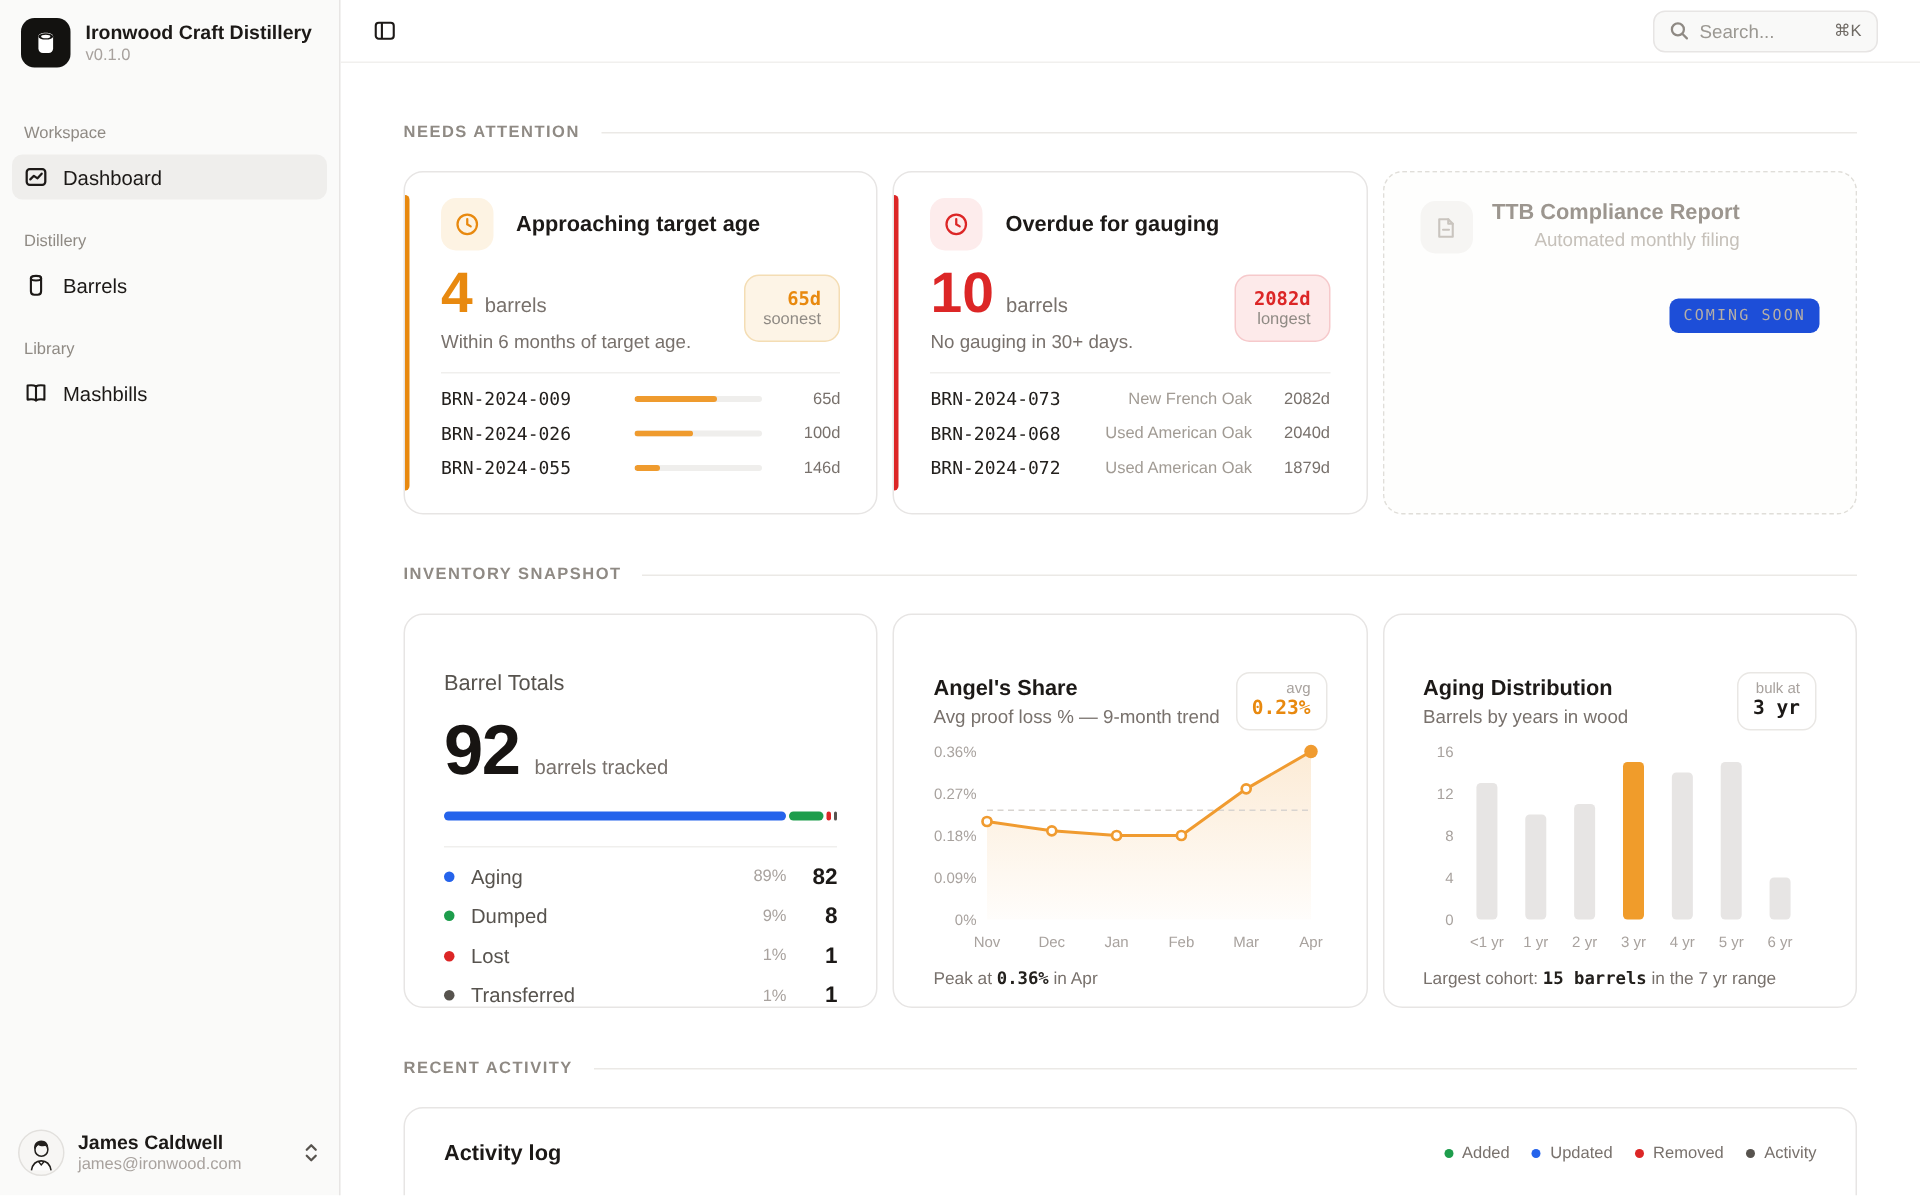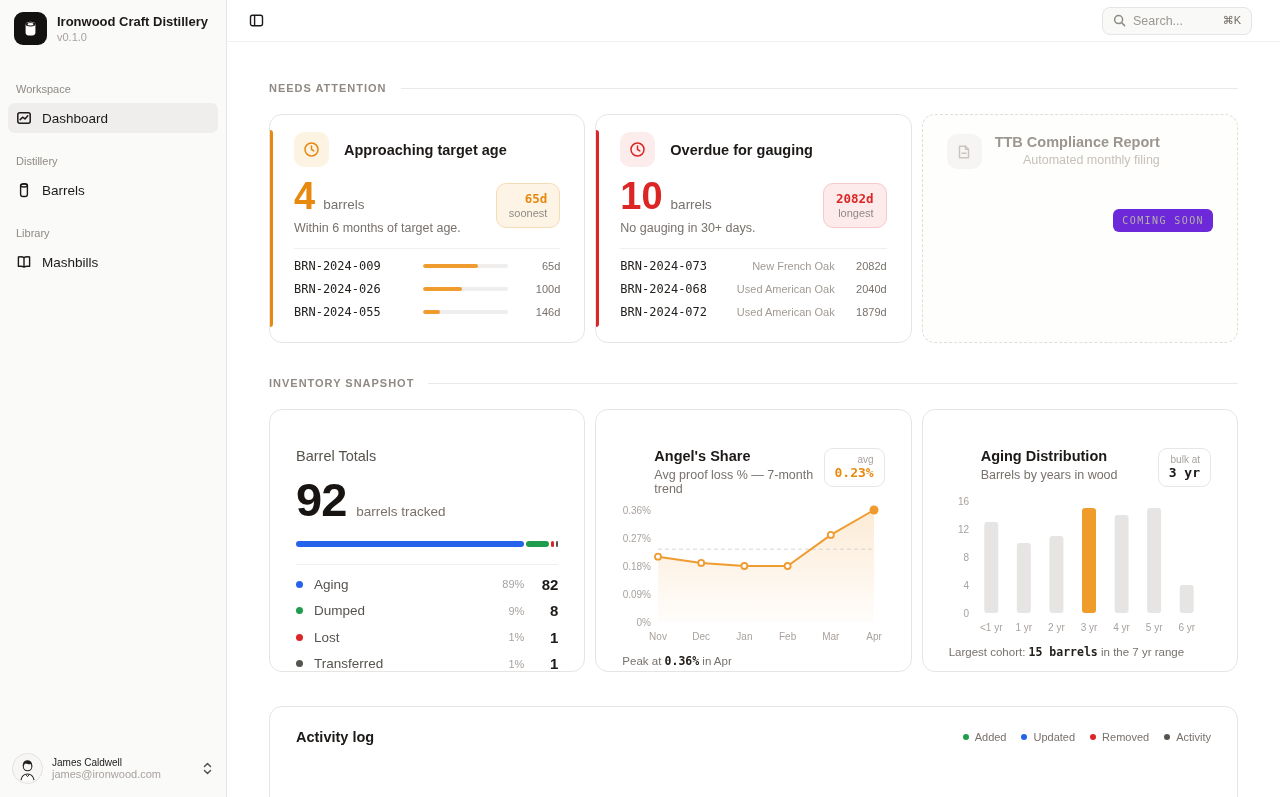--- a/index.html
+++ b/index.html
@@ -19,21 +19,21 @@
   .nav-label { font-size:11px; color:#8f8a84; padding:0 8px; margin:22px 0 8px; }
   .nav-item { display:flex; align-items:center; gap:10px; height:30px; padding:0 8px;
     border-radius:7px; font-size:13.5px; cursor:pointer; }
   .nav-item.active { background:#efeeec; font-weight:500; }
   .nav-item svg { flex:none; }
   .side-user { display:flex; align-items:center; gap:9px; padding:13px 12px; }
   .avatar { width:31px; height:31px; border-radius:50%; background:#f4f3f1;
     border:1px solid #e2e0dd; display:flex; align-items:center; justify-content:center;
     overflow:hidden; flex:none; }
   .user-meta { flex:1; min-width:0; }
-  .user-name { font-size:10px; font-weight:400; line-height:1.15; }
+  .user-name { font-size:13px; font-weight:700; line-height:1.15; }
   .user-email { font-size:11px; color:#a8a29e; }
 
   
   .main { flex:1; display:flex; flex-direction:column; min-width:0; }
   .topbar { height:42px; border-bottom:1px solid #f1f0ee; display:flex;
     align-items:center; padding:0 28px 0 18px; gap:12px; flex:none; }
   .panel-btn { background:none; border:none; cursor:pointer; display:flex; padding:4px; }
   .search { margin-left:auto; width:150px; height:28px; background:#f9f9f8;
     border:1px solid #e7e5e4; border-radius:8px; display:flex; align-items:center;
     gap:7px; padding:0 10px; cursor:text; }
@@ -81,40 +81,40 @@
   .row-days { font-size:11px; color:#78716c; width:42px; text-align:right; }
   .track { width:85px; height:4px; background:#efeeec; border-radius:99px; overflow:hidden; }
   .fill { height:100%; background:#ef9b2e; border-radius:99px; }
 
   
   .card.coming { border:1px dashed #e0ded9; background:#fefefd; padding:19px 24px; height:229px;text-align:right; }
   .coming-head { display:flex; gap:13px; }
   .coming .icon-box { background:#f6f5f3; color:#c9c4be; }
   .coming-title { font-size:14.5px; font-weight:700; color:#9c968f; }
   .coming-sub { font-size:12.5px; color:#c6c1ba; margin-top:3px; }
-  .coming-badge { display:inline-block; margin-top:40px; margin-left:2px;
+  .coming-badge { display:inline-block; margin-top:30px; margin-left:2px;
     font-family:"DejaVu Sans Mono",monospace; font-size:10px; letter-spacing:.14em;
-    color:#b4aea7; background:#6d28d9; border-radius:6px; padding:6px 9px; }
+    color:#b4aea7; background:#1d4ed8; border-radius:6px; padding:6px 9px; }
 
   
   .card.pane { height:263px; padding:38px 26px 0; overflow:hidden; }
   .pane-title { font-size:14.5px; color:#57534e; }
   .totals-numline { display:flex; align-items:baseline; gap:10px; margin-top:8px; }
   .totals-num { font-size:47px; font-weight:800; letter-spacing:-1px; color:#171412; }
   .stackbar { display:flex; gap:2px; height:6px; margin-top:14px; }
   .seg { border-radius:99px; }
   .totals-div { height:1px; background:#f0efed; margin-top:17px; }
   .tlegend { margin-top:6px; }
   .tleg-row { display:flex; align-items:center; height:26.5px; }
   .dot { width:7px; height:7px; border-radius:50%; flex:none; }
   .tleg-label { font-size:13.5px; color:#57534e; margin-left:11px; }
   .tleg-pct { margin-left:auto; font-size:11px; color:#a8a29e; }
   .tleg-val { width:34px; text-align:right; font-size:15px; font-weight:700; }
 
-  .chart-head { display:flex; justify-content:space-between; align-items:flex-start;margin-left:32px; }
+  .chart-head { display:flex; justify-content:space-between; align-items:center; }
   .chart-title { font-size:14.5px; font-weight:700; }
   .chart-sub { font-size:12.5px; color:#78716c; margin-top:4px; }
   .stat-badge { border:1px solid #e9e7e4; border-radius:9px; padding:5px 10px 6px;
     text-align:right; background:#fff; }
   .stat-badge .sl { font-size:10px; color:#a8a29e; }
   .stat-badge .sv { font-family:"DejaVu Sans Mono",monospace; font-size:13px; font-weight:700; }
   .sv.orange-txt { color:#e8890f; }
   .chart-foot { font-size:11.5px; color:#78716c; margin-top:2px; }
   .chart-foot b { font-family:"DejaVu Sans Mono",monospace; font-size:11.5px;
     color:#23201d; font-weight:700; }
@@ -378,21 +378,21 @@
                 <span class="tleg-pct">1%</span>
                 <span class="tleg-val">1</span>
               </div>
             </div>
           </article>
 
           <article class="card pane">
             <div class="chart-head">
               <div>
                 <div class="chart-title">Angel's Share</div>
-                <div class="chart-sub">Avg proof loss % — 7-month trend</div>
+                <div class="chart-sub">Avg proof loss % — 9-month trend</div>
               </div>
               <div class="stat-badge">
                 <div class="sl">avg</div>
                 <div class="sv orange-txt">0.23%</div>
               </div>
             </div>
             <svg class="chart-svg" id="angels-chart" width="262" height="152">
                 <defs>
                   <linearGradient id="ag" x1="0" y1="0" x2="0" y2="1">
                     <stop offset="0%" stop-color="#f09b30" stop-opacity="0.2"></stop>
@@ -454,20 +454,24 @@
                 <text x="205.14285714285714" y="140" text-anchor="middle" font-size="10" fill="#a8a29e" font-family="Liberation Sans, sans-serif">5 yr</text>
                 <rect x="230.7142857142857" y="94" width="14" height="28" rx="3" fill="#e7e5e4"></rect>
                 <text x="237.7142857142857" y="140" text-anchor="middle" font-size="10" fill="#a8a29e" font-family="Liberation Sans, sans-serif">6 yr</text>
               </svg>
             <div class="chart-foot"><span>Largest cohort: </span><b>15 barrels</b><span> in the 7 yr range</span></div>
           </article>
         </div>
       </section>
 
       <section class="section">
+        <div class="section-head">
+          <span class="section-label">RECENT ACTIVITY</span>
+          <span class="section-rule"></span>
+        </div>
         <article class="card activity">
           <div class="act-head">
             <h3 class="act-title">Activity log</h3>
             <div class="act-legend">
               <span class="leg-item">
                   <span class="leg-dot" style="background: rgb(30, 157, 76);"></span>
                   <span class="leg-label">Added</span>
                 </span>
               <span class="leg-item">
                   <span class="leg-dot" style="background: rgb(37, 99, 235);"></span>

